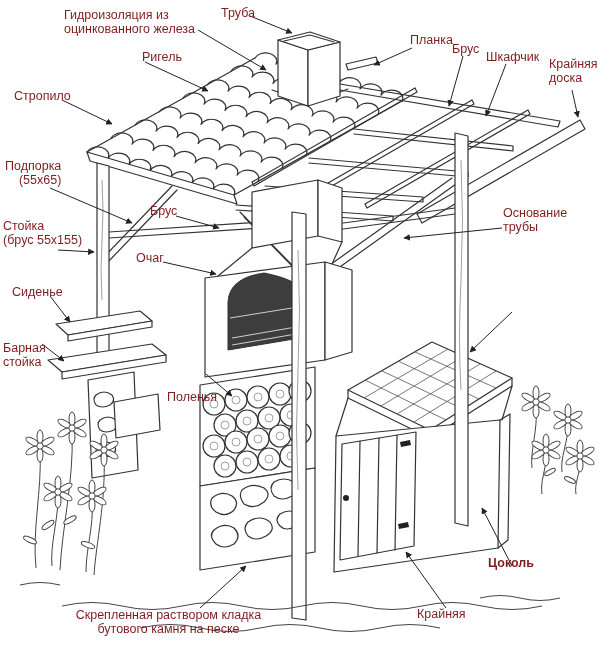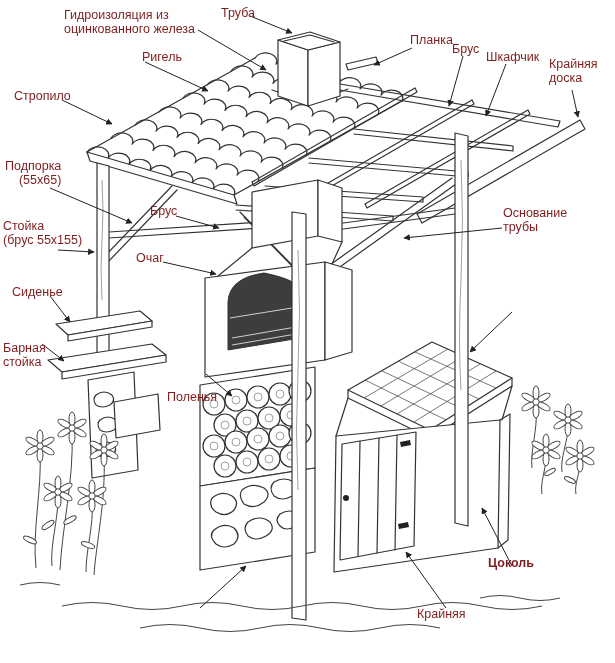--- a/index.html
+++ b/index.html
@@ -279,14 +279,16 @@
   <div class="lbl lb-beam-mid">Брус</div>
   <div class="lbl lb-hearth">Очаг</div>
   <div class="lbl lb-chimney-base">Основание
 трубы</div>
   <div class="lbl lb-seat">Сиденье</div>
   <div class="lbl lb-bar-counter">Барная
 стойка</div>
   <div class="lbl lb-logs">Поленья</div>
   <div class="lbl lb-plinth">Цоколь</div>
   <div class="lbl lb-cabinet">Крайняя</div>
+  <div class="lbl lb-masonry">Скрепленная раствором кладка
+бутового камня на песке</div>
 
 </div>
 
 </body></html>

